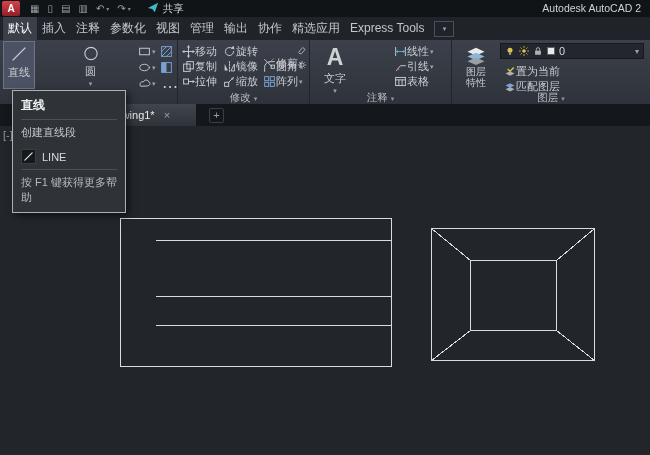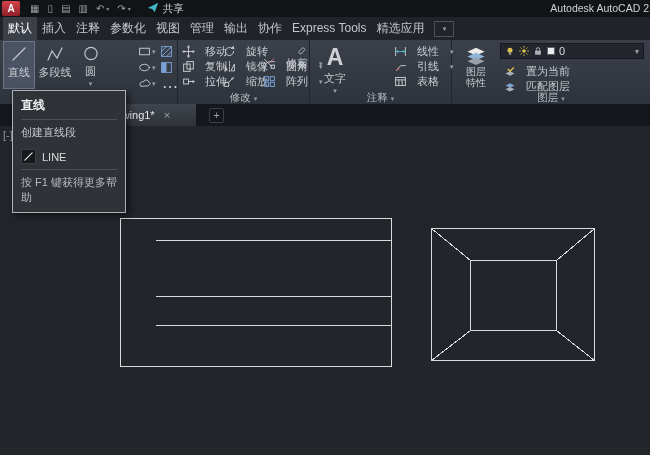--- a/index.html
+++ b/index.html
@@ -7,38 +7,38 @@
   body{font-family:"Liberation Sans","DejaVu Sans",sans-serif}
   .app{position:relative;width:650px;height:455px;background:#212529;overflow:hidden;color:#c6cbd0}
 
   
   .titlebar{position:absolute;left:0;top:0;width:100%;height:17px;background:#111417;display:flex;align-items:center;z-index:10}
   .logo{width:18px;height:15px;margin-left:2px;background:linear-gradient(#d5444c,#8f1f28);color:#fff;font-size:10px;font-weight:bold;display:flex;align-items:center;justify-content:center;border-radius:2px;cursor:pointer}
   .qat{display:flex;align-items:center;gap:8px;margin-left:10px;font-size:10px;color:#9aa0a7}
   .qat .g{cursor:pointer}
   .qat .sm{font-size:6px;margin-left:-6px;color:#84898f}
   .share{display:flex;align-items:flex-start;gap:4px;margin-left:16px;font-size:10.5px;color:#ced2d6;cursor:pointer}
-  .apptitle{position:absolute;right:0;top:0;height:17px;line-height:17px;font-size:10.5px;color:#ced2d6;padding-right:1px;white-space:nowrap}
+  .apptitle{position:absolute;right:0;top:0;height:17px;line-height:17px;font-size:10.5px;color:#ced2d6;padding-right:9px;white-space:nowrap}
 
   
   .tabbar{position:absolute;left:0;top:17px;width:100%;height:23px;background:#20242a;display:flex;align-items:stretch;padding-left:3px;z-index:9}
   .rtab{line-height:23px;padding:0 5px;font-size:12px;color:#c2c7cd;cursor:pointer;white-space:nowrap}
   .rtab.active{background:#3a3f48;color:#fff}
   .ribbon-toggle{width:20px;height:16px;margin:4px 0 0 5px;border:1px solid #4a5058;color:#9aa0a7;font-size:7px;display:flex;align-items:center;justify-content:center;cursor:pointer}
 
   
   .ribbon{position:absolute;left:0;top:40px;width:100%;height:64px;background:linear-gradient(#3b404a,#2e333b);z-index:8}
   .panel{position:absolute;top:0;height:64px;border-right:1px solid #22262c}
   .plabel{position:absolute;bottom:0;left:0;width:100%;height:13px;font-size:10.5px;color:#b6bbc1;text-align:center;line-height:12px;cursor:pointer;white-space:nowrap}
   .plabel .arr{font-size:7px;color:#8e949b}
   .bigbtn{position:absolute;top:2px;display:flex;flex-direction:column;align-items:center;justify-content:flex-start;font-size:11px;color:#c9cdd2;cursor:pointer;padding-top:3px}
   .bigbtn .lbl{margin-top:2px;white-space:nowrap}
   .bigbtn .arr{font-size:7px;color:#9aa0a7;margin-top:1px}
   .bigbtn.hl{background:#4a5263;outline:1px solid #6d7685}
-  .srow{position:absolute;display:flex;align-items:center;gap:10px;font-size:11px;color:#c9cdd2;white-space:nowrap;cursor:pointer}
+  .srow{position:absolute;display:flex;align-items:center;gap:0;font-size:11px;color:#c9cdd2;white-space:nowrap;cursor:pointer}
   .srow .arr{font-size:7px;color:#9aa0a7;margin-left:1px}
   .mini{position:absolute;cursor:pointer;display:flex;align-items:center;gap:1px}
   .mini .arr{font-size:7px;color:#9aa0a7}
 
   svg.ic{stroke:#c6cad0;fill:none;stroke-width:1.2;stroke-linecap:round;display:block}
   svg.icb{stroke:#7ba0d4;fill:none;stroke-width:1.2;display:block}
   svg .f{fill:#c6cad0;stroke:none}
   svg .fcy{fill:#4fb6c6;stroke:none}
   svg .fr{fill:#cd6a6a;stroke:none}
   .bigA{font-size:23px;line-height:24px;color:#cdd1d6;font-weight:bold}
@@ -95,41 +95,35 @@
 
   <div class="tabbar">
     <span class="rtab active">默认</span>
     <span class="rtab">插入</span>
     <span class="rtab">注释</span>
     <span class="rtab">参数化</span>
     <span class="rtab">视图</span>
     <span class="rtab">管理</span>
     <span class="rtab">输出</span>
     <span class="rtab">协作</span>
+    <span class="rtab">精选应用</span>
     <span class="rtab">Express Tools</span>
-    <span class="rtab">精选应用</span>
     <span class="ribbon-toggle">
         <span>▾</span>
       </span>
   </div>
 
   <div class="ribbon">
 
     <div class="panel" style="left:0;width:178px">
       <div class="bigbtn hl" style="left:4px;width:30px;height:46px">
         <svg class="ic" width="18" height="18" viewBox="0 0 18 18">
             <path d="M3 15L15 3"></path>
           </svg>
         <span class="lbl">直线</span>
-      </div>
-      <div class="bigbtn" style="left:36px;width:38px;height:46px">
-        <svg class="ic" width="18" height="18" viewBox="0 0 18 18">
-            <path d="M2 15l4-9 5 7 5-10"></path>
-          </svg>
-        <span class="lbl">多段线</span>
       </div>
       <div class="bigbtn" style="left:77px;width:27px;height:46px">
         <svg class="ic" width="18" height="18" viewBox="0 0 18 18">
             <circle cx="9" cy="9" r="6.5"></circle>
           </svg>
         <span class="lbl">圆</span>
         <span class="arr">▾</span>
       </div>
       <div class="mini" style="left:138px;top:5px">
         <svg class="ic" width="13" height="13" viewBox="0 0 16 16">

